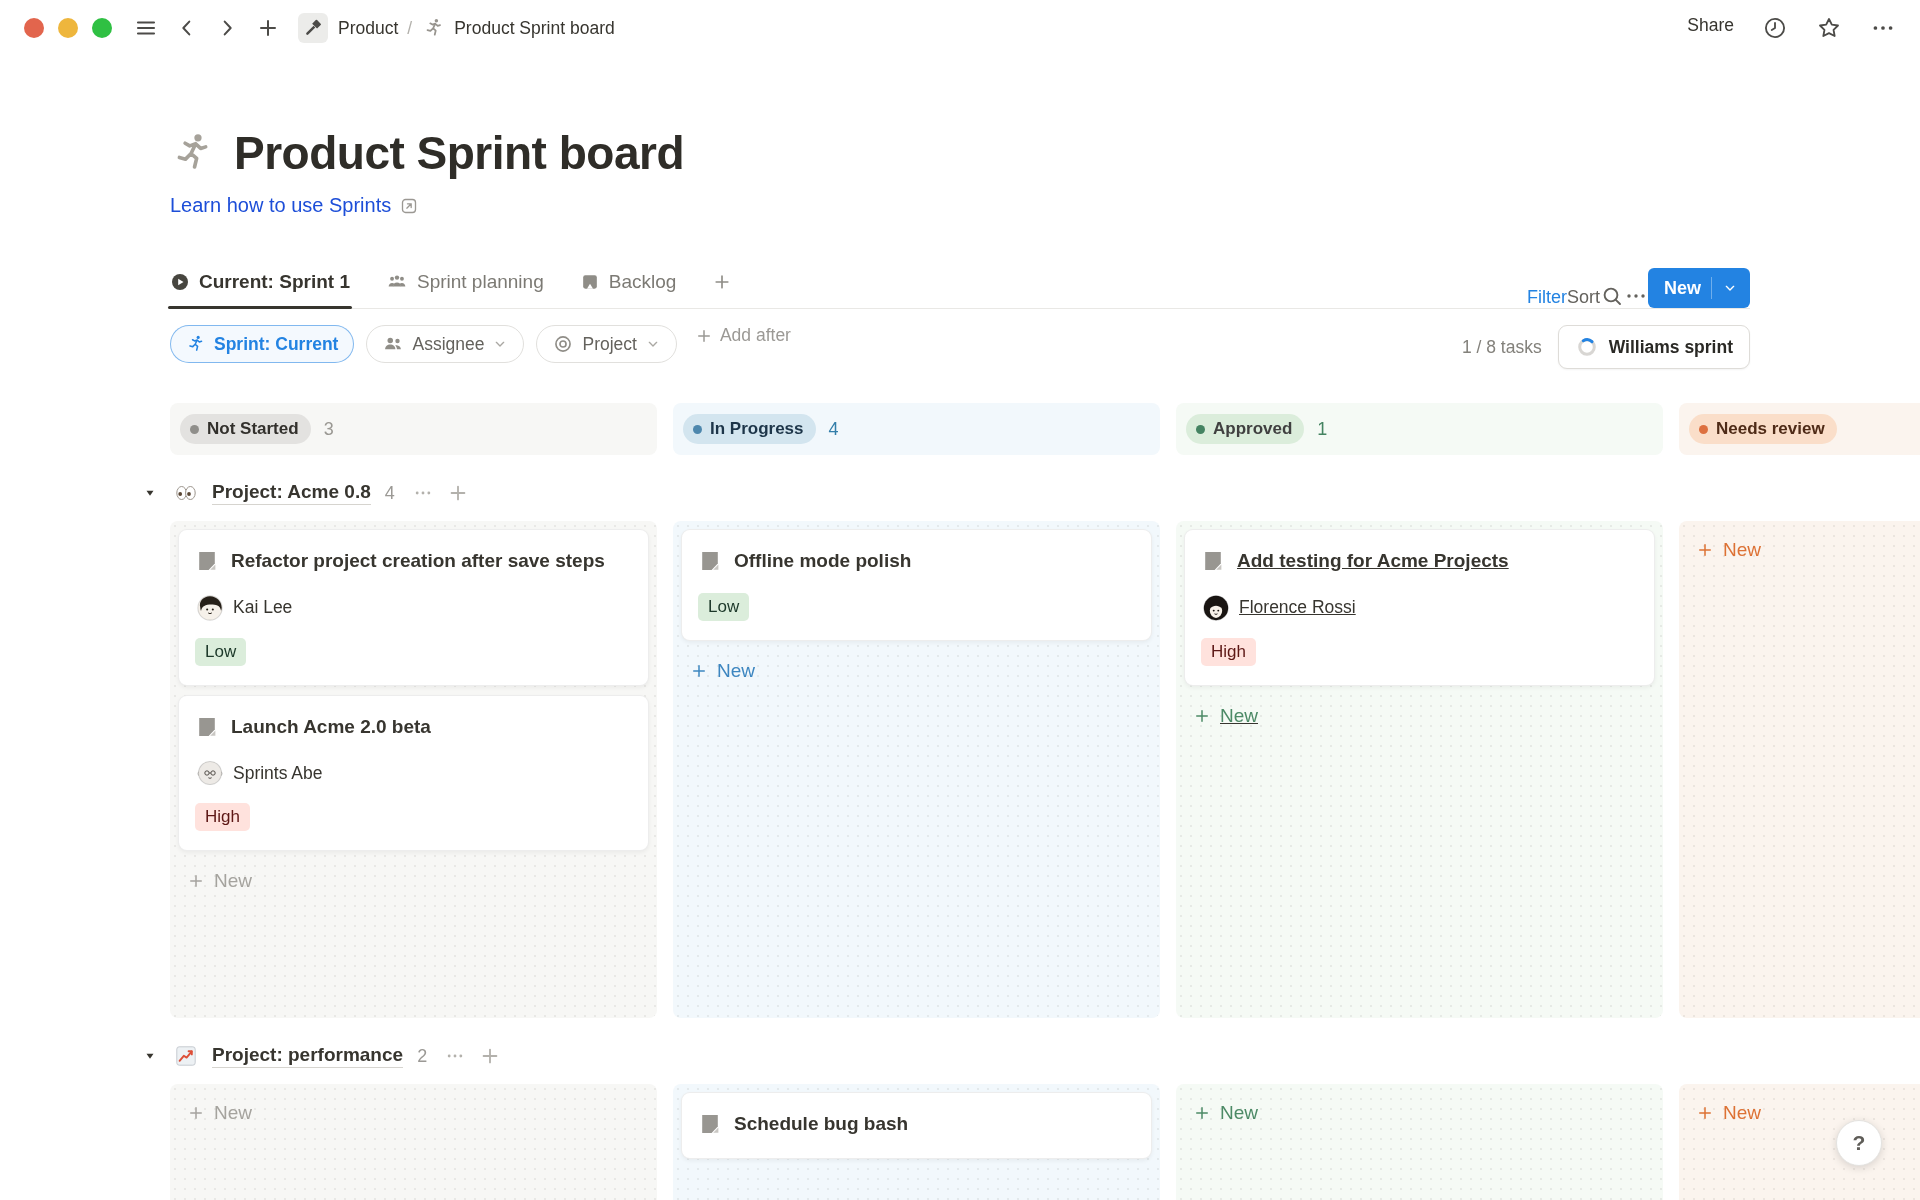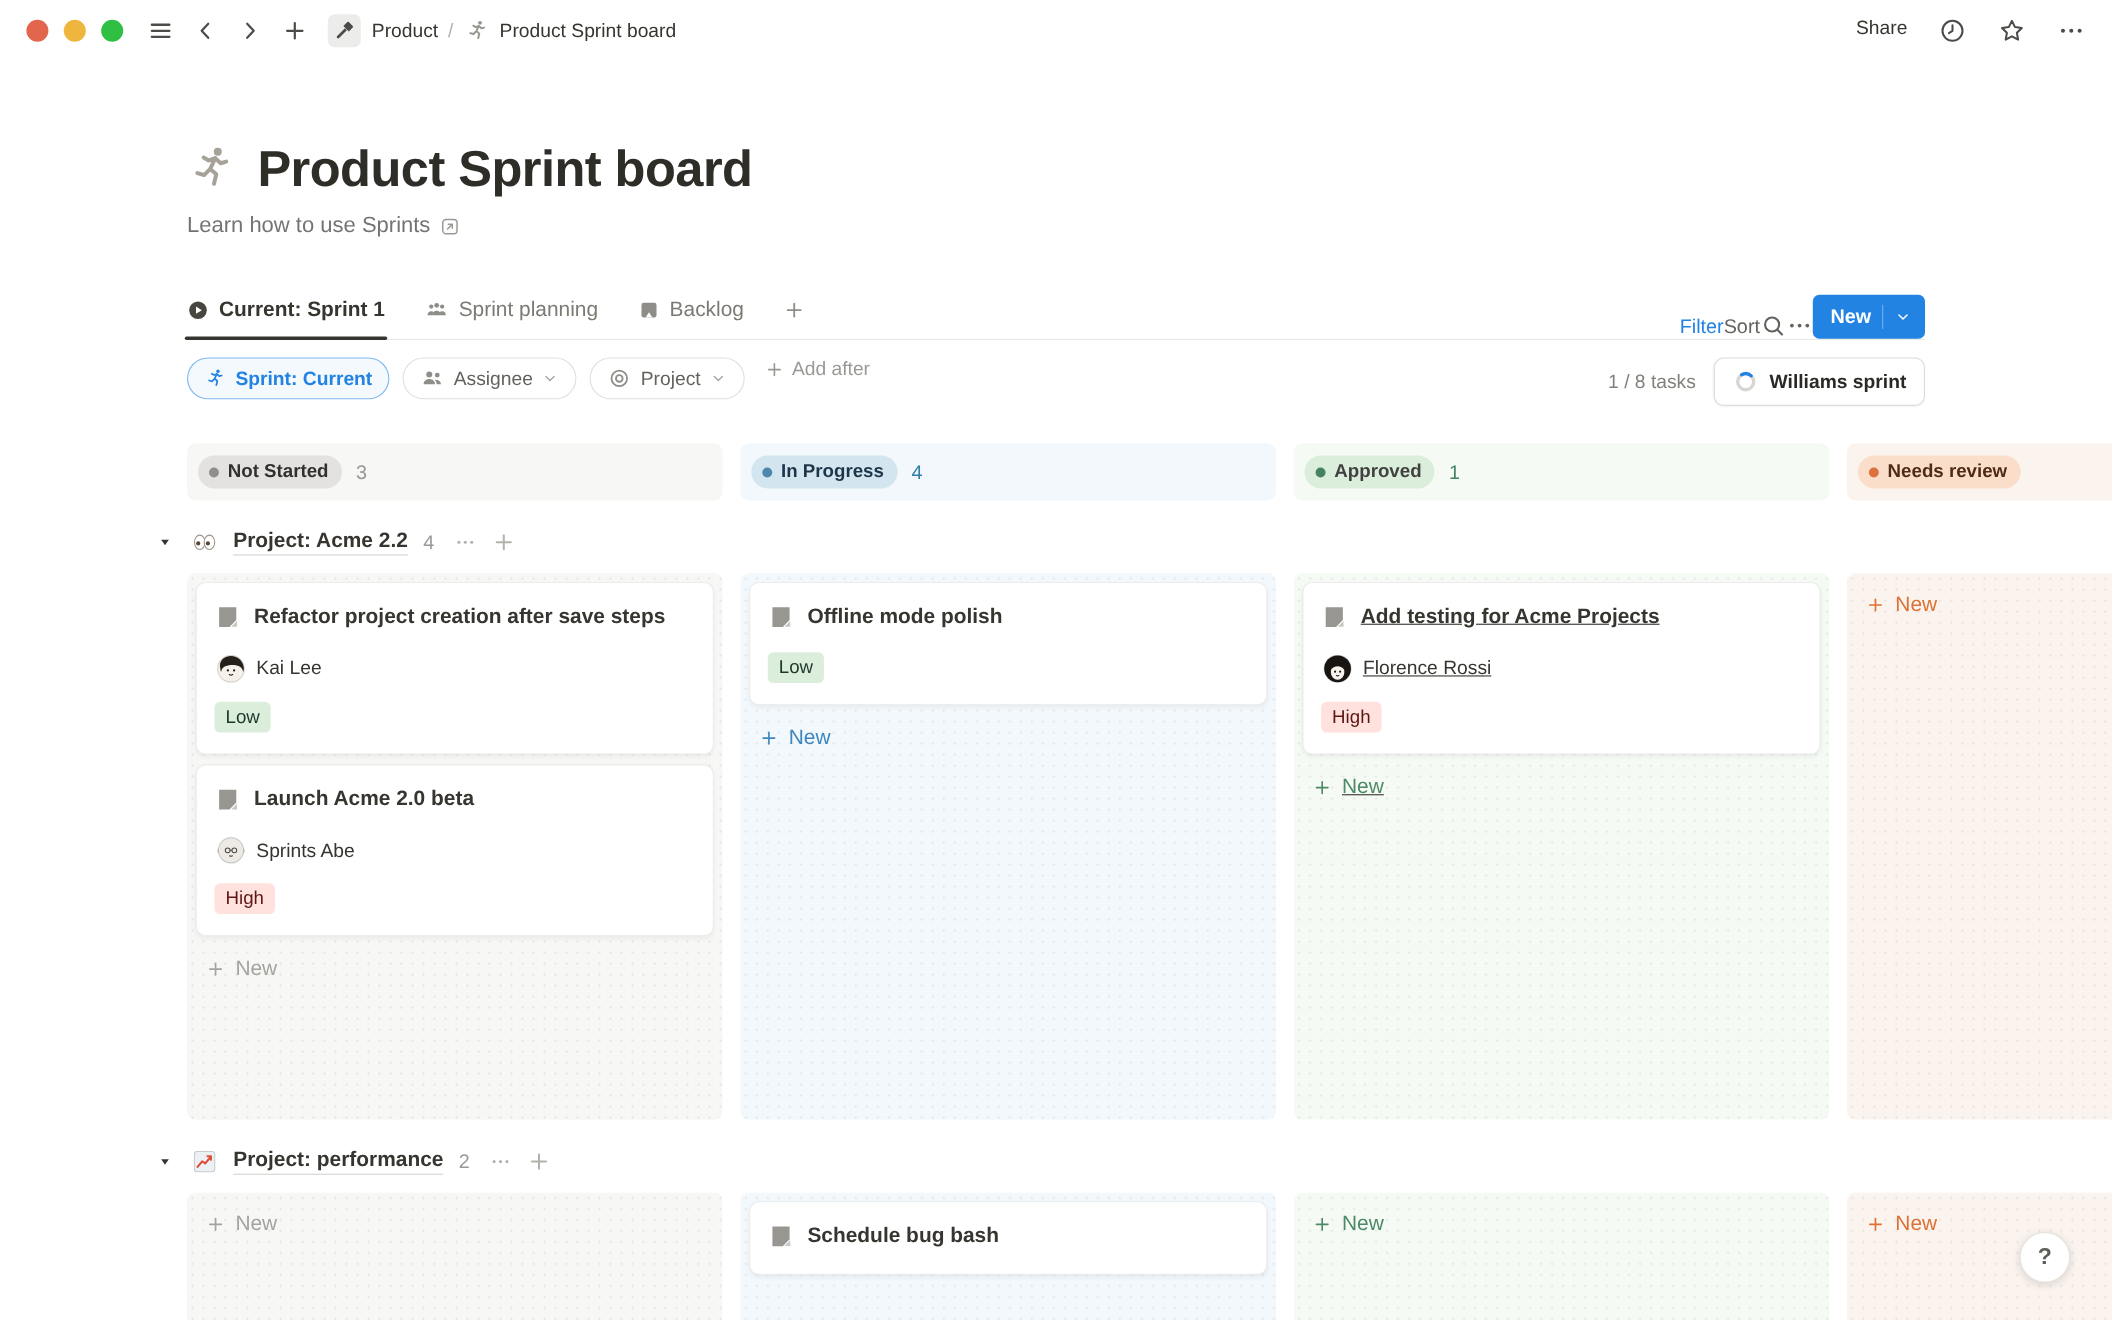--- a/index.html
+++ b/index.html
@@ -26,21 +26,21 @@
   .tb-right { margin-left:auto; display:flex; align-items:flex-start; gap:28px; }
   .share { font-size:17.5px; cursor:pointer; }
   .tb-ic { color:#4c4b48; cursor:pointer; }
 
   
   .page-header { margin:70px 170px 0; }
   .title-row { display:flex; align-items:center; gap:18px; }
   .title-icon { color:#a6a29a; }
   h1 { font-size:46px; font-weight:bold; letter-spacing:-.5px; color:#2f2d28; }
   .subtitle { margin-top:14px; display:flex; align-items:center; gap:8px;
-    color:#737373; font-size:20px; cursor:pointer; }
+    color:#1d4ed8; font-size:20px; cursor:pointer; }
   .subtitle .i { color:#9b9893; }
 
   
   .tabs-row { margin:42px 170px 0; height:50px; display:flex; align-items:stretch;
     border-bottom:1px solid #e9e8e5; position:relative; }
   .tabs { display:flex; gap:36px; }
   .tab { display:flex; align-items:center; gap:9px; font-size:19px; color:#7c7a74;
     cursor:pointer; position:relative; padding-bottom:4px; }
   .tab .i { color:#8f8d87; }
   .tab.active { color:#37352f; font-weight:bold; }
@@ -378,21 +378,21 @@
         </svg>
       </span>
       <span class="i i24 group-emoji">
         <svg viewBox="0 0 24 24">
           <ellipse cx="7.6" cy="12" rx="4.8" ry="6.5" fill="#fff" stroke="#9b948c" stroke-width="1"></ellipse>
           <ellipse cx="16.4" cy="12" rx="4.8" ry="6.5" fill="#fff" stroke="#9b948c" stroke-width="1"></ellipse>
           <circle cx="6.2" cy="13" r="1.9" fill="#5a4634"></circle>
           <circle cx="15" cy="13" r="1.9" fill="#5a4634"></circle>
         </svg>
       </span>
-      <span class="group-title">Project: Acme 2.2</span>
+      <span class="group-title">Project: Acme 0.8</span>
       <span class="group-count">4</span>
       <span class="i i20 group-menu">
         <svg viewBox="0 0 24 24" fill="currentColor">
           <circle cx="5" cy="12" r="1.7"></circle>
           <circle cx="12" cy="12" r="1.7"></circle>
           <circle cx="19" cy="12" r="1.7"></circle>
         </svg>
       </span>
       <span class="i i22 group-add">
         <svg viewBox="0 0 24 24" fill="none" stroke="currentColor" stroke-width="2" stroke-linecap="round">

